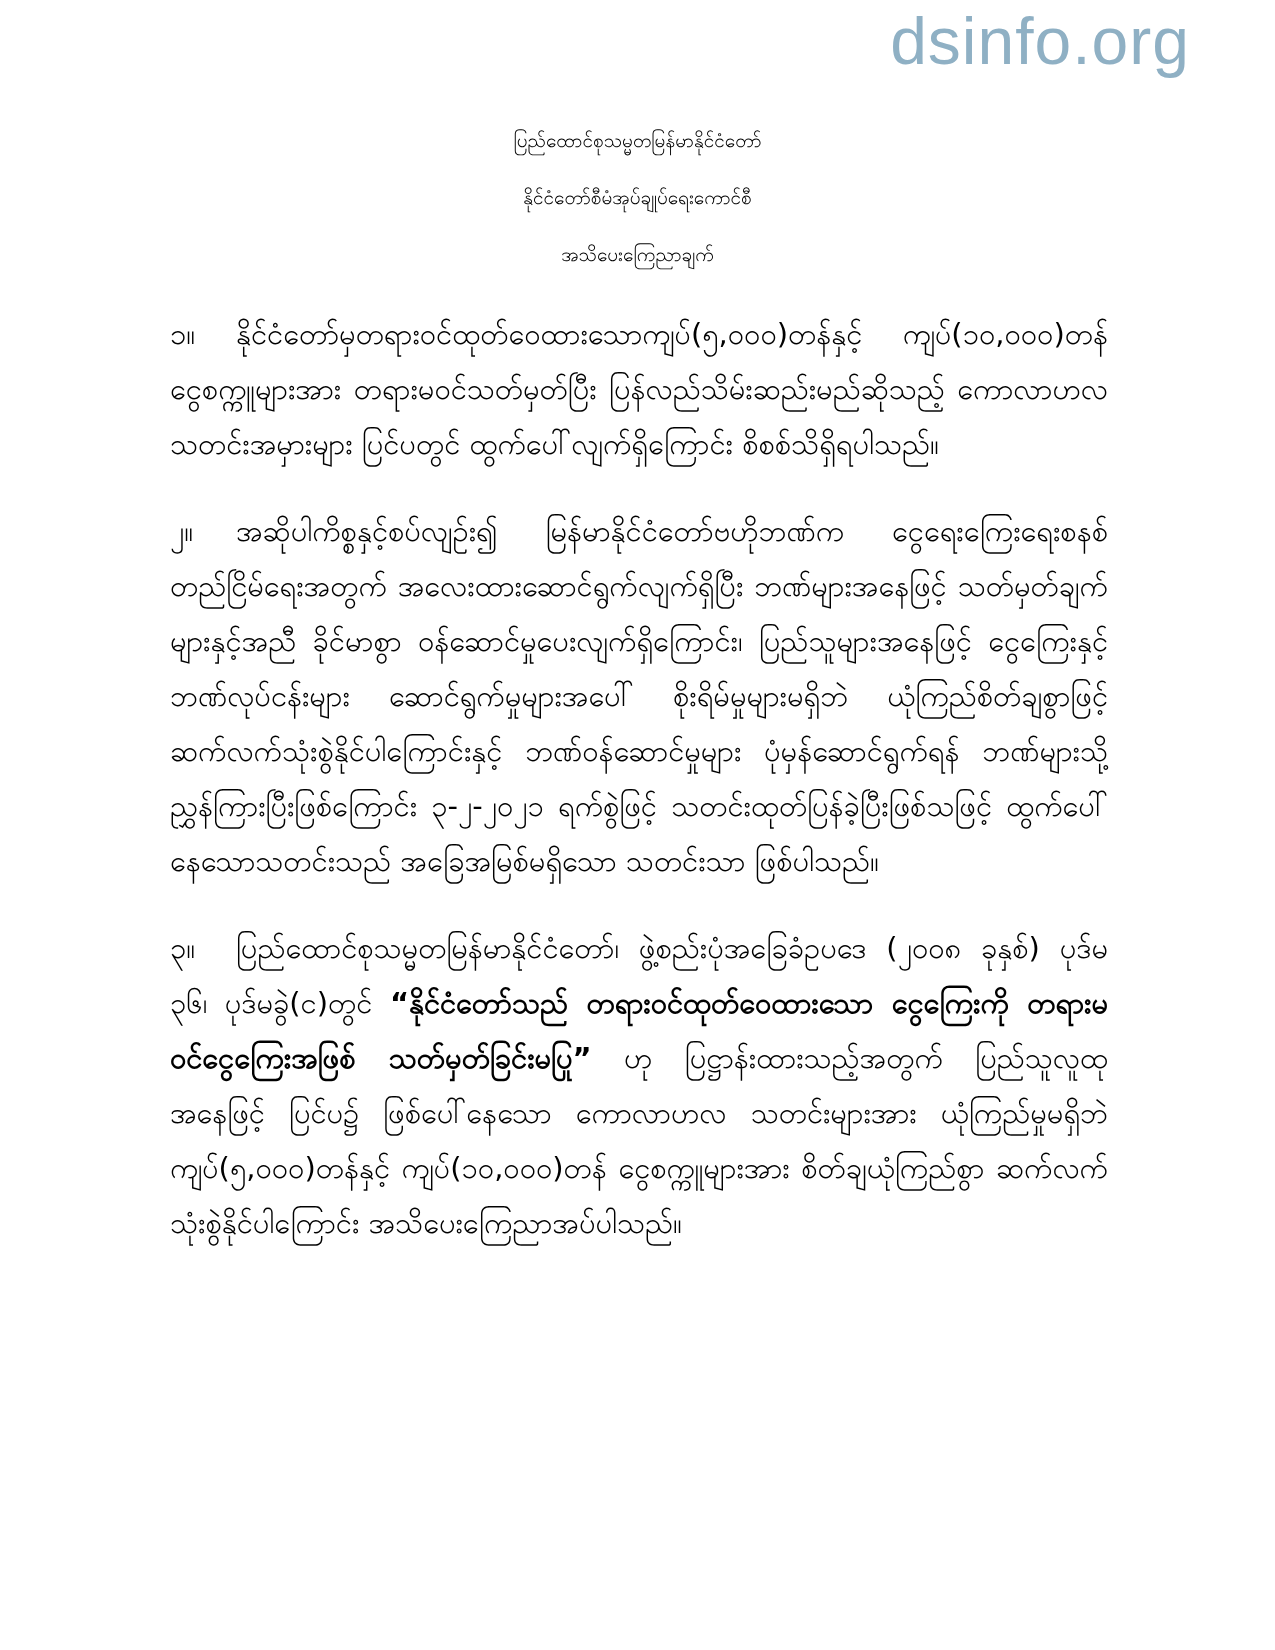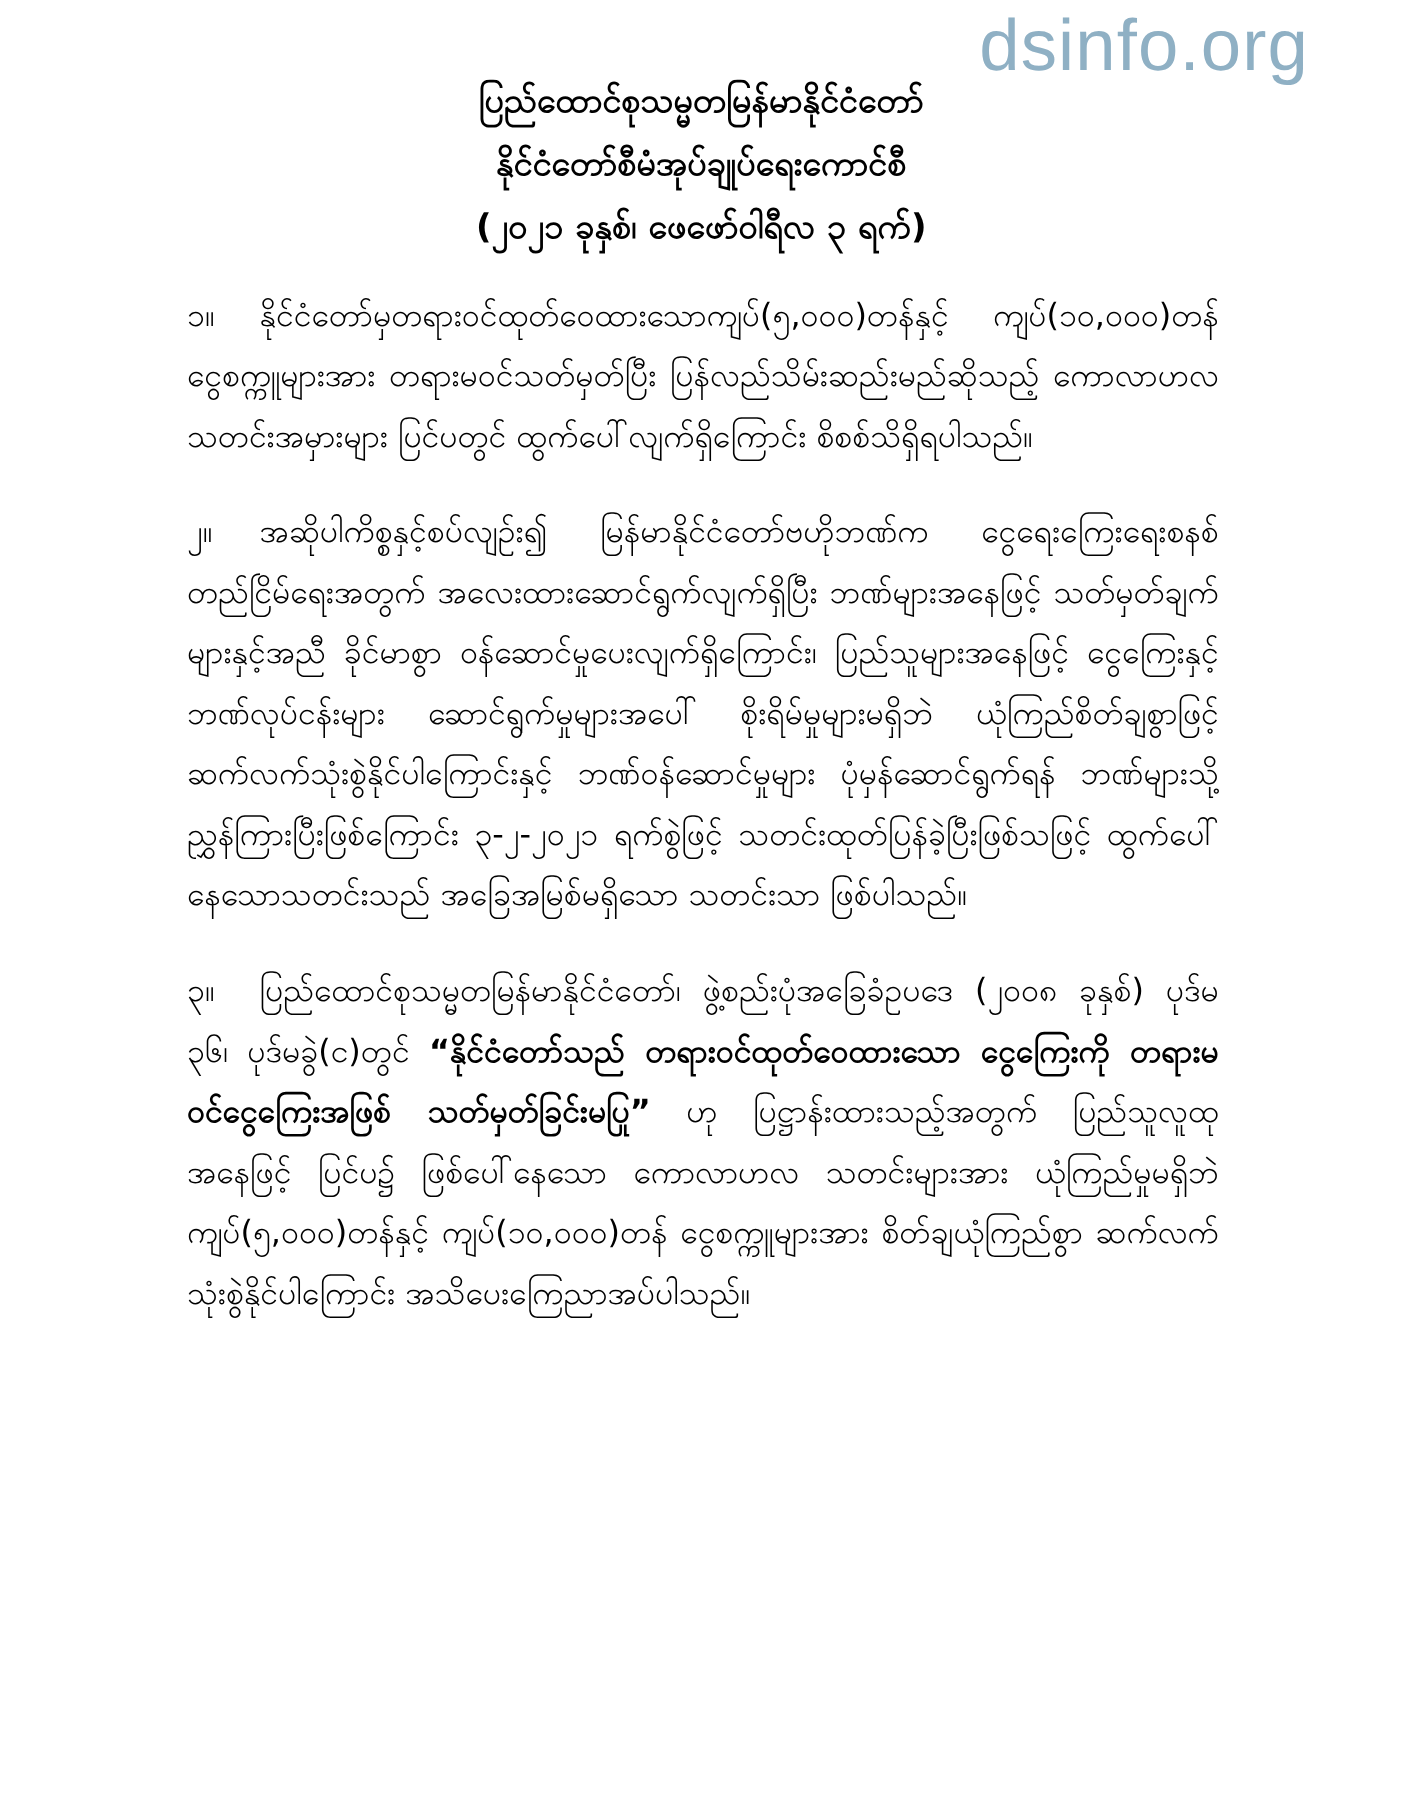--- a/index.html
+++ b/index.html
@@ -23,24 +23,24 @@
     right: 85px;
     font-family: "Liberation Sans", sans-serif;
     font-size: 66px;
     font-weight: 400;
     letter-spacing: 1px;
     color: #8FB0C4;
     line-height: 1.2;
     user-select: none;
   }
   .title-block {
-    padding-top: 64px;
+    padding-top: 112px;
     text-align: center;
-    font-weight: 700;
-    font-size: 31px;
+    font-weight: 400;
+    font-size: 19px;
   }
   .title-line {
     line-height: 57px;
     height: 57px;
   }
   .doc-body {
     margin: 24px 167px 0 170px;
   }
   .para {
     margin: 0 0 32px 0;
@@ -68,21 +68,21 @@
 </head>
 <body>
 
 <div class="page">
 
   <div class="watermark">dsinfo.org</div>
 
   <header class="title-block">
     <div class="title-line">ပြည်ထောင်စုသမ္မတမြန်မာနိုင်ငံတော်</div>
     <div class="title-line">နိုင်ငံတော်စီမံအုပ်ချုပ်ရေးကောင်စီ</div>
-    <div class="title-line">(၂၀၂၁ ခုနှစ်၊ ဖေဖော်ဝါရီလ  ၃ ရက်)</div>
+    <div class="title-line">အသိပေးကြေညာချက်</div>
   </header>
 
   <main class="doc-body">
 
     <p class="para">
       <span class="para-num">၁။</span><span>နိုင်ငံတော်မှတရားဝင်ထုတ်ဝေထားသောကျပ်(၅,၀၀၀)တန်နှင့် ကျပ်(၁၀,၀၀၀)တန် ငွေစက္ကူများအား တရားမဝင်သတ်မှတ်ပြီး ပြန်လည်သိမ်းဆည်းမည်ဆိုသည့် ကောလာဟလ သတင်းအမှားများ ပြင်ပတွင် ထွက်ပေါ်လျက်ရှိကြောင်း စိစစ်သိရှိရပါသည်။</span>
     </p>
 
     <p class="para">
       <span class="para-num">၂။</span><span>အဆိုပါကိစ္စနှင့်စပ်လျဉ်း၍ မြန်မာနိုင်ငံတော်ဗဟိုဘဏ်က ငွေရေးကြေးရေးစနစ် တည်ငြိမ်ရေးအတွက် အလေးထားဆောင်ရွက်လျက်ရှိပြီး ဘဏ်များအနေဖြင့် သတ်မှတ်ချက်များနှင့်အညီ ခိုင်မာစွာ ဝန်ဆောင်မှုပေးလျက်ရှိကြောင်း၊ ပြည်သူများအနေဖြင့် ငွေကြေးနှင့်ဘဏ်လုပ်ငန်းများ ဆောင်ရွက်မှုများအပေါ် စိုးရိမ်မှုများမရှိဘဲ ယုံကြည်စိတ်ချစွာဖြင့် ဆက်လက်သုံးစွဲနိုင်ပါကြောင်းနှင့် ဘဏ်ဝန်ဆောင်မှုများ ပုံမှန်ဆောင်ရွက်ရန် ဘဏ်များသို့ ညွှန်ကြားပြီးဖြစ်ကြောင်း ၃-၂-၂၀၂၁ ရက်စွဲဖြင့် သတင်းထုတ်ပြန်ခဲ့ပြီးဖြစ်သဖြင့် ထွက်ပေါ်နေသောသတင်းသည် အခြေအမြစ်မရှိသော သတင်းသာ ဖြစ်ပါသည်။</span>

